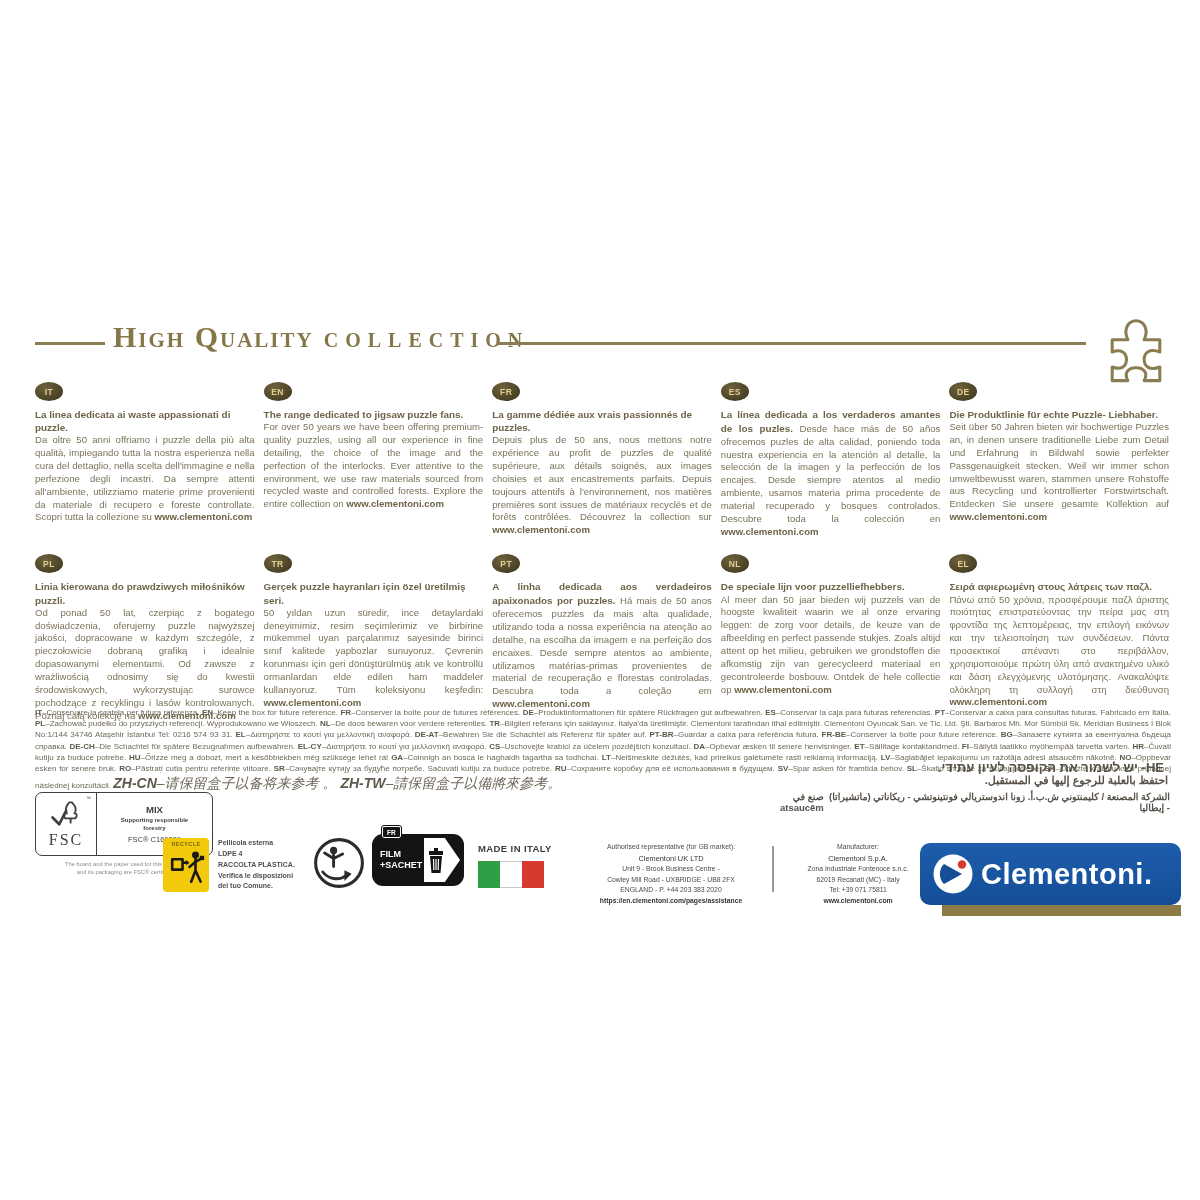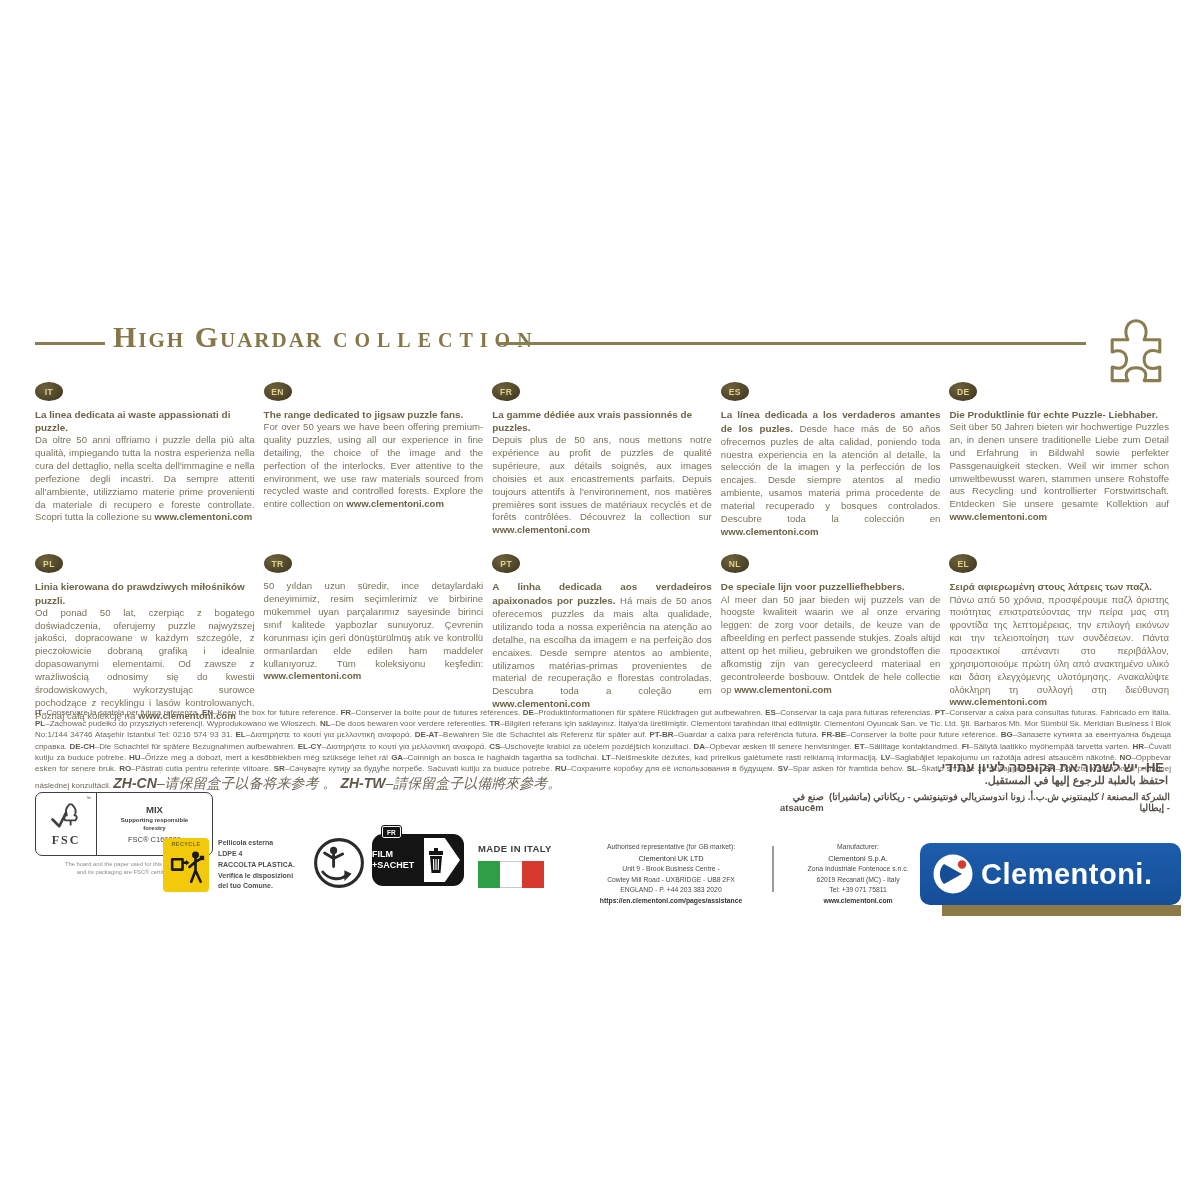--- a/index.html
+++ b/index.html
@@ -39,41 +39,41 @@
   #arabic-keep{right:32px;top:774px;font-size:11px;}
   #arabic-mfr-row{position:absolute;left:752px;top:791px;width:418px;display:flex;
                   justify-content:space-between;direction:rtl;font-size:9.5px;color:#57514a;font-weight:bold;}
 
   
   #fsc{position:absolute;left:35px;top:792px;width:178px;}
   .fsc-box{border:1.6px solid #3f3f3f;border-radius:7px;height:64px;display:flex;background:#fff;box-sizing:border-box;}
   .fsc-left{width:60px;display:flex;flex-direction:column;align-items:center;justify-content:center;
             border-right:1px solid #3f3f3f;position:relative;padding:3px 0;}
   .fsc-tm{position:absolute;top:2px;right:5px;font-size:5px;color:#3f3f3f;}
-  .fsc-brand{font-family:"Liberation Serif",serif;font-weight:bold;font-size:12px;color:#3f3f3f;letter-spacing:2px;}
+  .fsc-brand{font-family:"Liberation Serif",serif;font-weight:normal;font-size:16px;color:#3f3f3f;letter-spacing:2px;}
   .fsc-right{flex:1;display:flex;flex-direction:column;align-items:center;justify-content:center;
              gap:2px;padding:3px;text-align:center;}
   .fsc-mix{font-weight:bold;font-size:9.5px;color:#3f3f3f;}
   .fsc-tagline{font-size:6px;font-weight:bold;color:#3f3f3f;width:78px;line-height:1.3;}
   .fsc-code{font-size:7.5px;color:#3f3f3f;}
   .fsc-note{margin-top:4px;font-size:5.8px;color:#8c8c8c;text-align:center;line-height:1.45;}
 
   #recycle-label{position:absolute;left:163px;top:838px;width:46px;height:54px;background:#f3c90c;
                  border-radius:4px;display:flex;flex-direction:column;align-items:center;padding-top:3px;box-sizing:border-box;}
   .recycle-word{font-size:5.5px;font-weight:bold;color:#7c6a10;letter-spacing:.4px;}
   #recycle-text{position:absolute;left:218px;top:838px;font-size:7px;font-weight:bold;color:#4f4f4f;line-height:1.55;}
 
   #triman-icon{position:absolute;left:312px;top:836px;}
 
   #info-tri{position:absolute;left:372px;top:826px;width:100px;}
   .fr-tab{position:absolute;top:0;left:10px;background:#141414;color:#fff;font-size:6.5px;font-weight:bold;
           padding:1.5px 4px;border-radius:2px;border:1px solid #fff;outline:1px solid #141414;z-index:2;}
   .label-main{margin-top:8px;width:92px;height:52px;background:#141414;border-radius:11px;
               display:flex;align-items:center;position:relative;}
-  .film-text{color:#fff;font-weight:bold;font-size:9px;line-height:1.2;padding-left:0;white-space:pre-line;}
+  .film-text{color:#fff;font-weight:bold;font-size:9px;line-height:1.2;padding-left:8px;white-space:pre-line;}
   .tri-arrow{position:absolute;right:4px;top:4px;bottom:4px;width:36px;background:#fff;
              clip-path:polygon(0 0,58% 0,100% 50%,58% 100%,0 100%);display:flex;align-items:center;justify-content:flex-start;padding-left:2px;box-sizing:border-box;}
 
   #made-in-italy{position:absolute;left:478px;top:843px;}
   .mii-text{font-size:9.5px;font-weight:bold;color:#3c3c3c;letter-spacing:.4px;white-space:nowrap;}
   .flag{margin-top:7px;width:66px;height:27px;display:flex;}
   .flag .g{flex:1;background:#2f9e44;}
   .flag .w{flex:1;background:#fff;border-top:1px solid #c9c9c9;border-bottom:1px solid #c9c9c9;box-sizing:border-box;}
   .flag .r{flex:1;background:#d6392f;}
 
@@ -90,21 +90,21 @@
   .clem-text{color:#fff;font-weight:bold;font-size:29px;letter-spacing:.5px;}
   .clem-gold{position:absolute;left:22px;top:62px;width:239px;height:11px;background:#8d7b47;z-index:1;}
 </style>
 </head>
 <body>
 
 <div class="page">
 
   <div class="hq-line line-left"></div>
   <div class="hq-title">
-    <span class="hq-main">High Guardar</span>
+    <span class="hq-main">High Quality</span>
     <span class="hq-sub">Collection</span>
   </div>
   <div class="hq-line line-right"></div>
   <svg class="puzzle-icon" width="68" height="68" viewBox="0 0 100 100">
     <path d="M15 35 L38 35 C31 20 38 7 50 7 C62 7 69 20 62 35 L85 35 L85 53
              C70 47 62 54 62 64 C62 74 70 81 85 75 L85 95 L62 95
              C68 84 62 76 50 76 C38 76 32 84 38 95 L15 95 L15 75
              C28 80 36 74 36 64 C36 54 28 48 15 53 Z" fill="none" stroke="#8b7d52" stroke-width="4.5" stroke-linejoin="round"></path>
   </svg>
 
@@ -133,20 +133,21 @@
         <div class="lang-heading">Die Produktlinie für echte Puzzle- Liebhaber.</div>
         <p class="lang-body">Seit über 50 Jahren bieten wir hochwertige Puzzles an, in denen unsere traditionelle Liebe zum Detail und Erfahrung in Bildwahl sowie perfekter Passgenauigkeit stecken. Weil wir immer schon umweltbewusst waren, stammen unsere Rohstoffe aus Recycling und kontrollierter Forstwirtschaft. Entdecken Sie unsere gesamte Kollektion auf <b>www.clementoni.com</b></p>
       </div>
       <div class="lang-block">
         <div class="lang-badge">PL</div>
         <div class="lang-heading">Linia kierowana do prawdziwych miłośników puzzli.</div>
         <p class="lang-body">Od ponad 50 lat, czerpiąc z bogatego doświadczenia, oferujemy puzzle najwyższej jakości, dopracowane w każdym szczególe, z pieczołowicie dobraną grafiką i idealnie dopasowanymi elementami. Od zawsze z wrażliwością odnosimy się do kwestii środowiskowych, wykorzystując surowce pochodzące z recyklingu i lasów kontrolowanych. Poznaj całą kolekcję na <b>www.clementoni.com</b></p>
       </div>
       <div class="lang-block">
         <div class="lang-badge">TR</div>
+        <div class="lang-heading">Gerçek puzzle hayranları için özel üretilmiş seri.</div>
         <p class="lang-body">50 yıldan uzun süredir, ince detaylardaki deneyimimiz, resim seçimlerimiz ve birbirine mükemmel uyan parçalarımız sayesinde birinci sınıf kalitede yapbozlar sunuyoruz. Çevrenin korunması için geri dönüştürülmüş atık ve kontrollü ormanlardan elde edilen ham maddeler kullanıyoruz. Tüm koleksiyonu keşfedin: <b>www.clementoni.com</b></p>
       </div>
       <div class="lang-block">
         <div class="lang-badge">PT</div>
         <p class="lang-body"><b class="lang-heading">A linha dedicada aos verdadeiros apaixonados por puzzles. </b>Há mais de 50 anos oferecemos puzzles da mais alta qualidade, utilizando toda a nossa experiência na atenção ao detalhe, na escolha da imagem e na perfeição dos encaixes. Desde sempre atentos ao ambiente, utilizamos matérias-primas provenientes de material de recuperação e florestas controladas. Descubra toda a coleção em <b>www.clementoni.com</b></p>
       </div>
       <div class="lang-block">
         <div class="lang-badge">NL</div>
         <div class="lang-heading">De speciale lijn voor puzzelliefhebbers.</div>
         <p class="lang-body">Al meer dan 50 jaar bieden wij puzzels van de hoogste kwaliteit waarin we al onze ervaring leggen: de zorg voor details, de keuze van de afbeelding en perfect passende stukjes. Zoals altijd attent op het milieu, gebruiken we grondstoffen die afkomstig zijn van gerecycleerd materiaal en gecontroleerde bosbouw. Ontdek de hele collectie op <b>www.clementoni.com</b></p>

